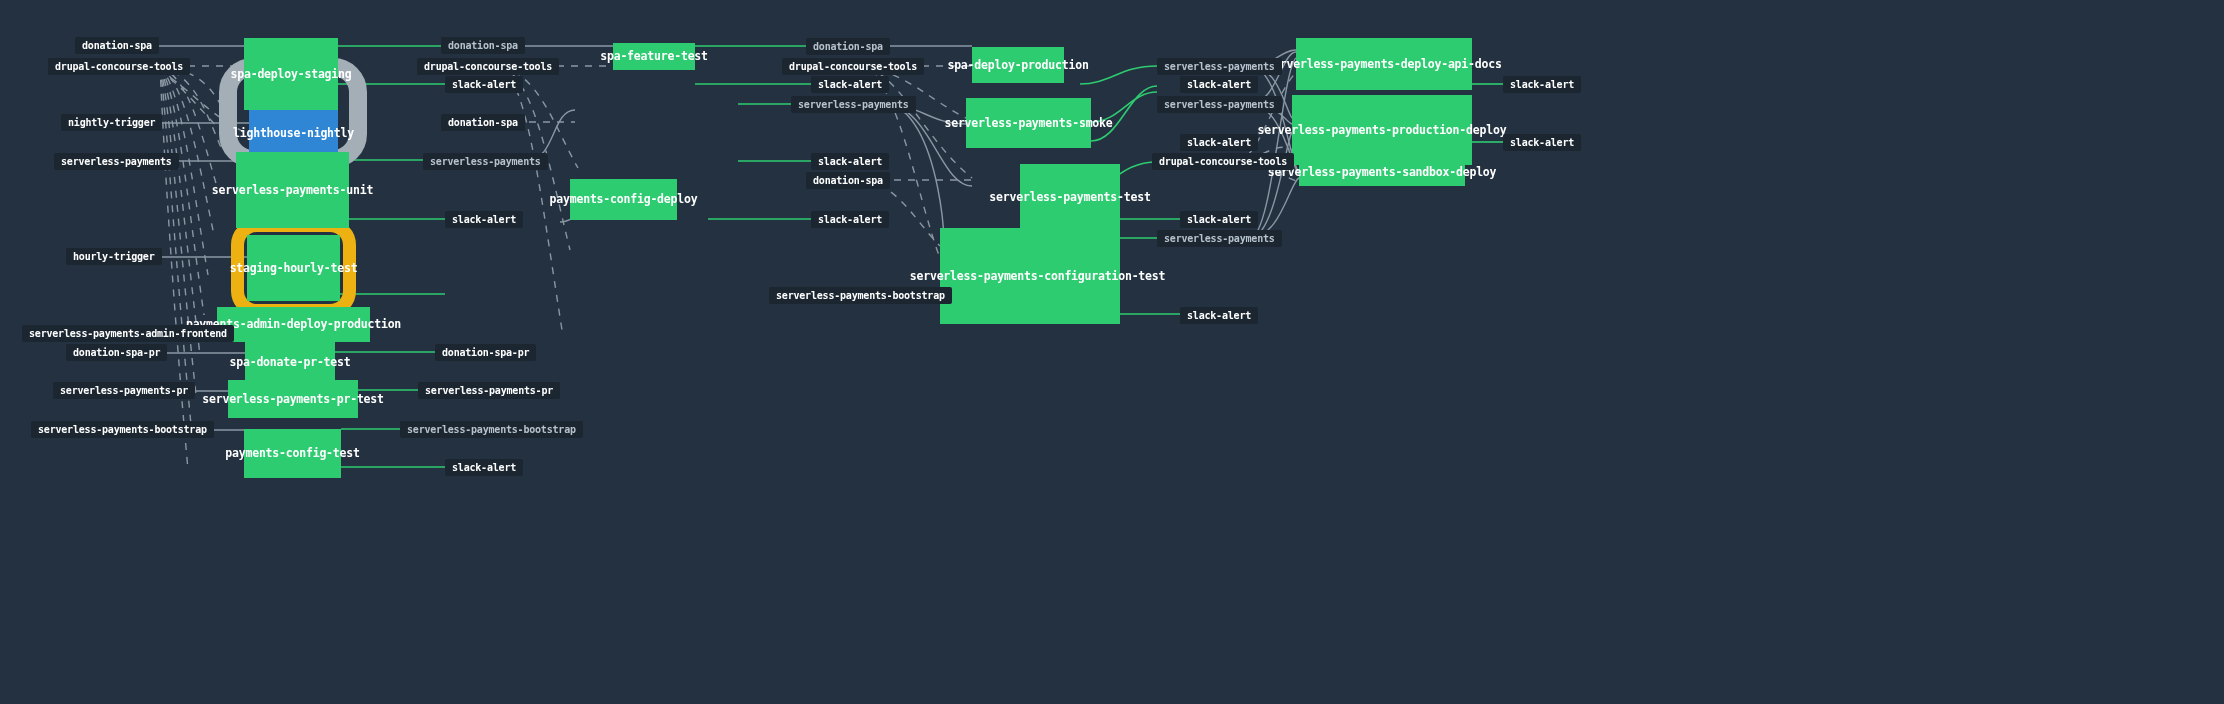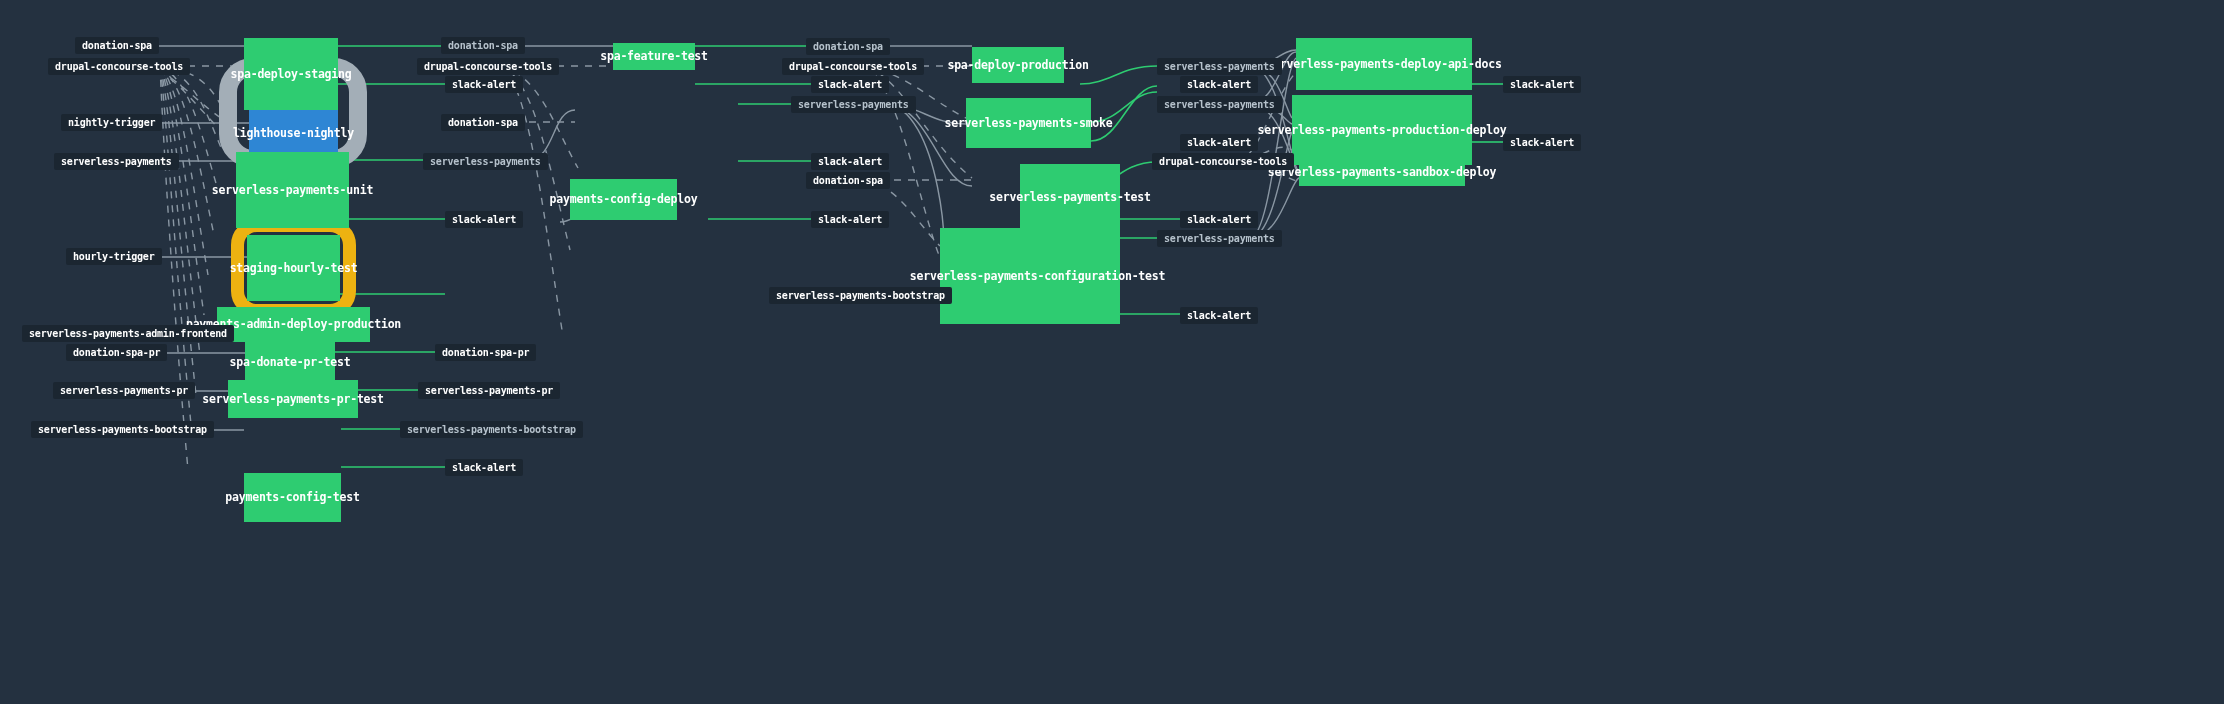--- a/index.html
+++ b/index.html
@@ -142,21 +142,21 @@
     </div>
   <div class="job" style="left: 217px; top: 307px; width: 153px; height: 35px;">
       <span class="jlabel">payments-admin-deploy-production</span>
     </div>
   <div class="job" style="left: 245px; top: 341px; width: 90px; height: 43px;">
       <span class="jlabel">spa-donate-pr-test</span>
     </div>
   <div class="job" style="left: 228px; top: 380px; width: 130px; height: 38px;">
       <span class="jlabel">serverless-payments-pr-test</span>
     </div>
-  <div class="job" style="left: 244px; top: 429px; width: 97px; height: 49px; margin-top: 44px;">
+  <div class="job" style="left: 244px; top: 429px; width: 97px; height: 49px;">
       <span class="jlabel">payments-config-test</span>
     </div>
   <div class="job" style="left: 613px; top: 43px; width: 82px; height: 27px;">
       <span class="jlabel">spa-feature-test</span>
     </div>
   <div class="job" style="left: 570px; top: 179px; width: 107px; height: 41px;">
       <span class="jlabel">payments-config-deploy</span>
     </div>
   <div class="job" style="left: 972px; top: 47px; width: 92px; height: 36px; align-items: center;">
       <span class="jlabel">spa-deploy-production</span>

